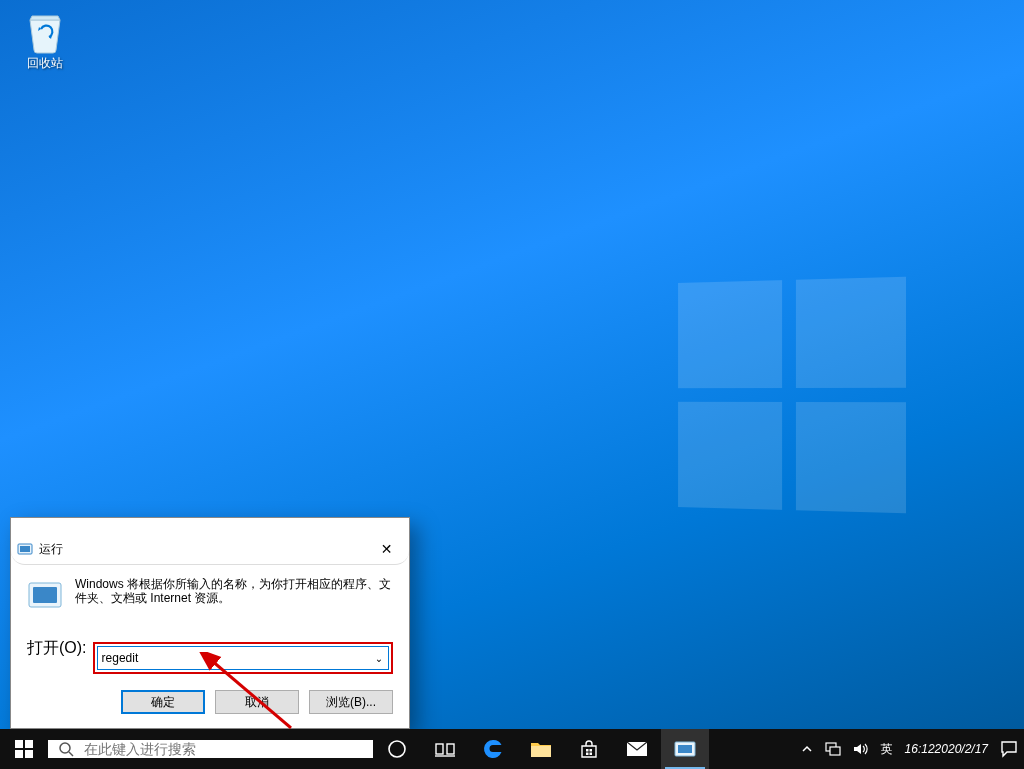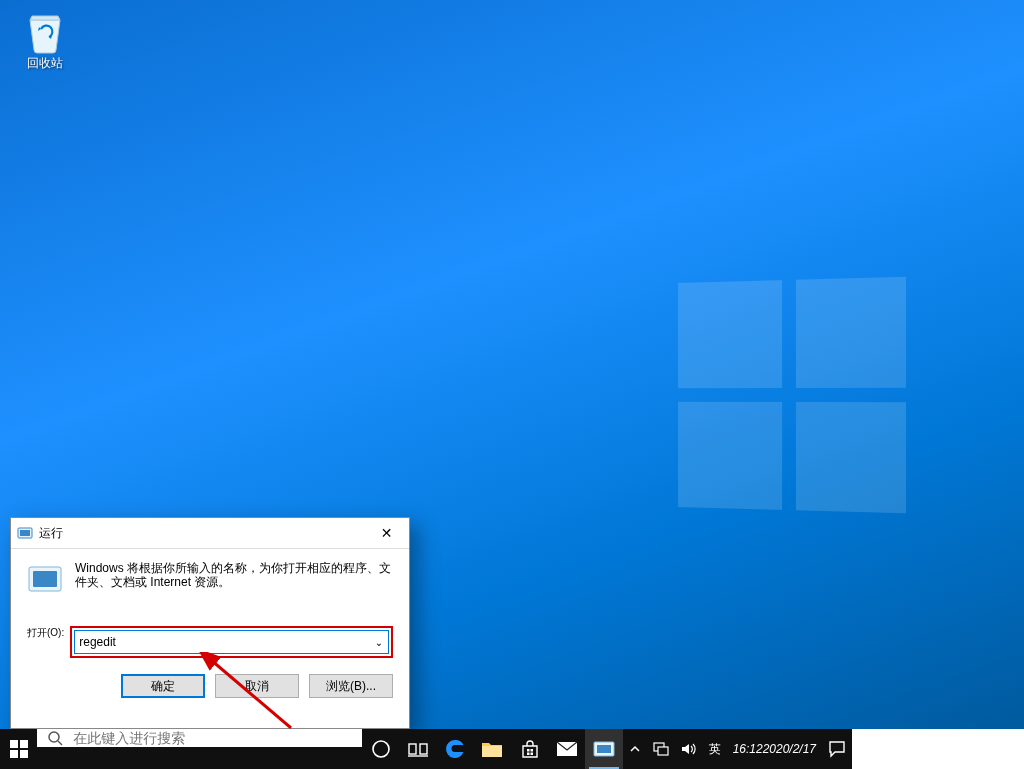--- a/index.html
+++ b/index.html
@@ -70,23 +70,24 @@
     border: 1px solid #888;
     box-shadow: 8px 8px 20px rgba(0,0,0,0.35);
     display: flex;
     flex-direction: column;
     color: #000;
   }
   .run-titlebar {
     height: 30px;
     display: flex;
     align-items: center;
-    padding: 0 0 0 6px;
+    padding: 16px 0 0 6px;
     background: #fff;
     border-bottom: 1px solid #ddd;
+    border-radius: 14px;
   }
   .run-titlebar .title {
     flex: 1;
     font-size: 12px;
     display: flex;
     align-items: center;
     gap: 6px;
   }
   .run-titlebar .close {
     width: 45px;
@@ -114,21 +115,21 @@
     font-size: 12px;
     line-height: 14px;
   }
   .run-input-row {
     display: flex;
     align-items: center;
     padding: 4px 16px 8px 16px;
     gap: 6px;
   }
   .run-input-row label {
-    font-size: 10px;
+    font-size: 16px;
     white-space: nowrap;
   }
   .combo-wrap {
     flex: 1;
     border: 2px solid #d40000; 
     padding: 2px;
     position: relative;
     margin-top: 19px;
   }
   .combo {
@@ -178,25 +179,25 @@
     bottom: -4px;
     width: 140px;
     height: 80px;
     pointer-events: none;
   }
   
   .taskbar {
     position: absolute;
     left: 0;
     bottom: 0;
-    width: 852px;
+    width: 1024px;
     height: 40px;
     background: #101010;
     display: flex;
-    align-items: flex-start;
+    align-items: center;
     color: #fff;
   }
   .tb-item {
     height: 40px;
     display: flex;
     align-items: center;
     justify-content: center;
     cursor: pointer;
   }
   .start-btn {

